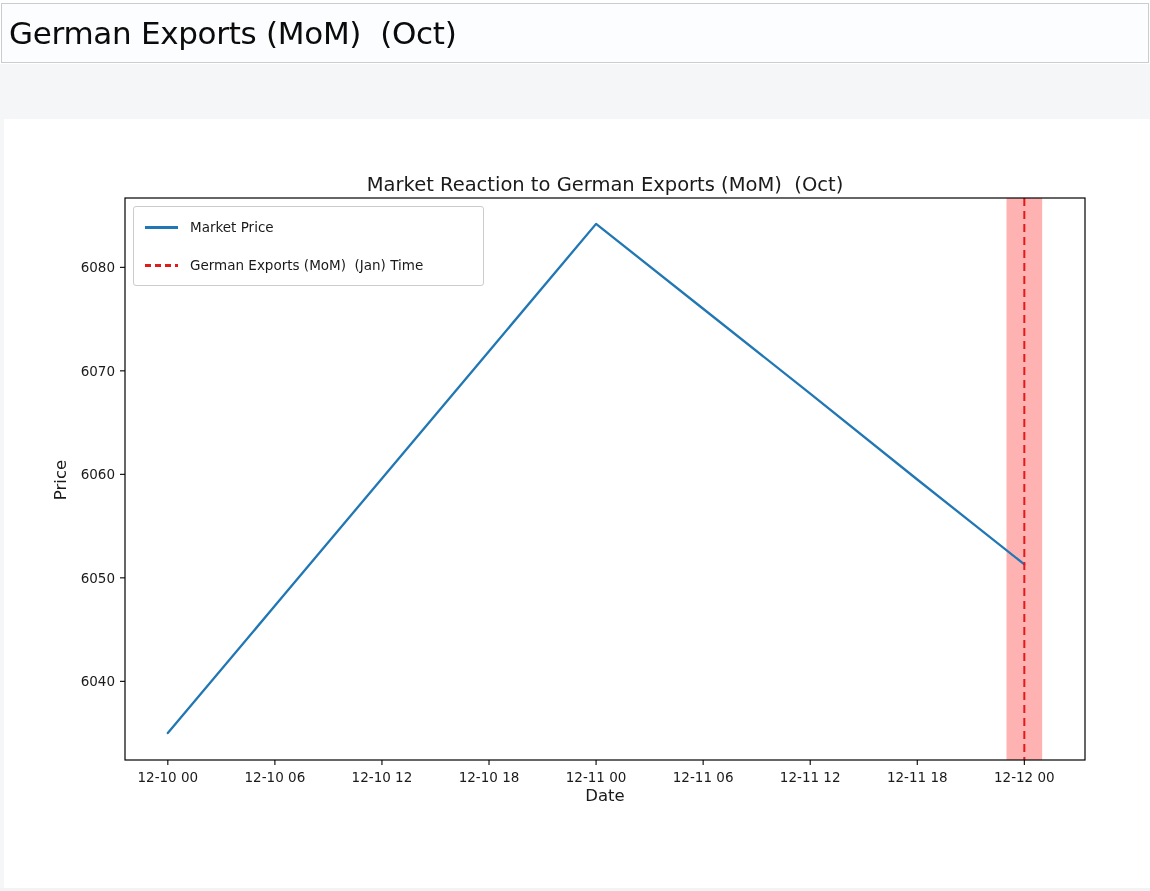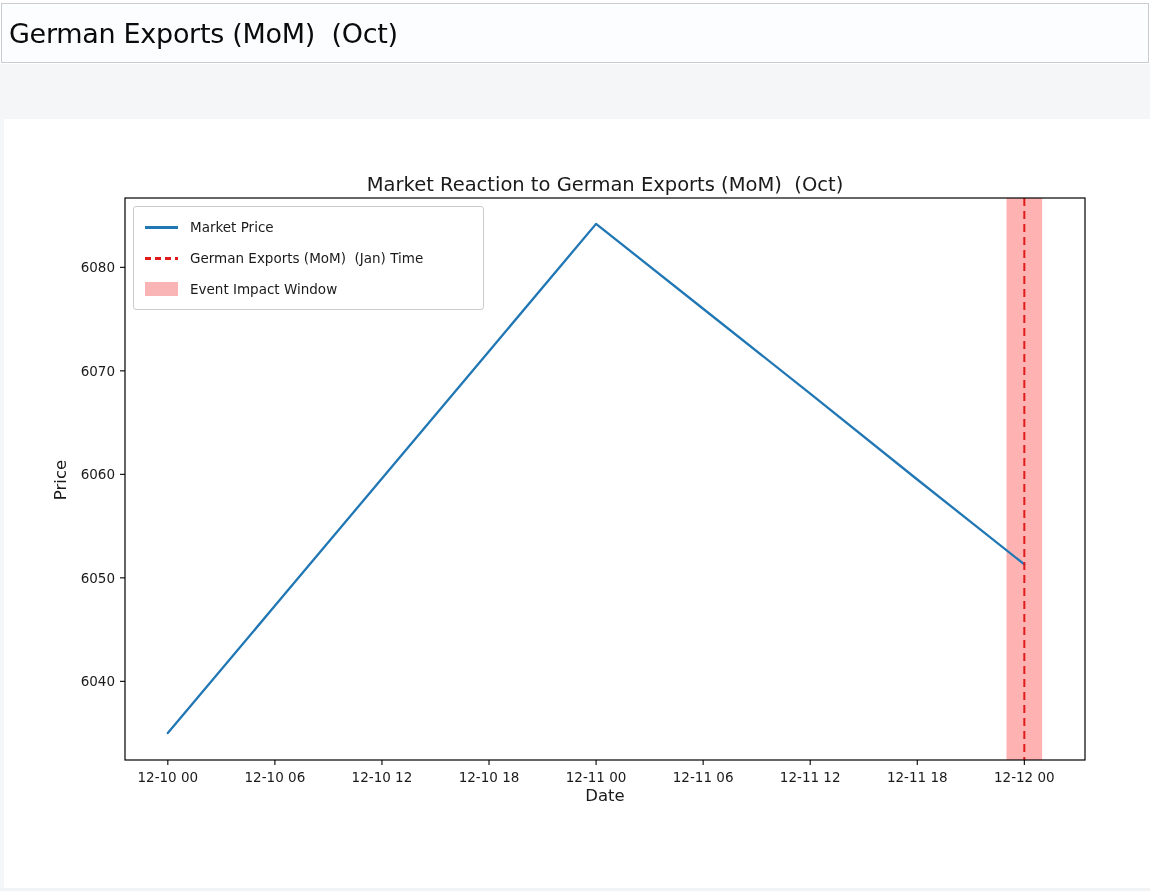--- a/index.html
+++ b/index.html
@@ -2,28 +2,28 @@
 <html><head>
 <meta charset="utf-8">
 <style>
   html,body{margin:0;padding:0;}
   body{width:1150px;height:891px;position:relative;background:#ffffff;
        font-family:"DejaVu Sans","Liberation Sans",sans-serif;overflow:hidden;}
   .page{position:absolute;inset:0;}
   .header-bar{position:absolute;top:3px;left:1px;right:1px;height:60px;
       background:#fbfdfe;border:1px solid #c9cdd1;box-sizing:border-box;
       display:flex;align-items:center;padding-left:7px;}
-  .header-title{font-size:27px;color:#0b0b0b;white-space:pre;letter-spacing:-0.3px;}
+  .header-title{font-size:31px;color:#0b0b0b;white-space:pre;letter-spacing:-0.3px;}
   .gray-band{position:absolute;top:64px;left:0;right:0;height:55px;background:#f5f6f8;}
   .left-strip{position:absolute;top:119px;left:0;bottom:0;width:4px;background:#f5f6f8;}
   .bottom-strip{position:absolute;left:0;right:0;bottom:0;height:3px;background:#f2f3f5;}
   .panel{position:absolute;top:119px;left:4px;right:0;bottom:3px;background:#ffffff;}
   #chart-svg{position:absolute;top:0;left:0;}
   #chart-svg text{white-space:pre;fill:#1a1a1a;font-family:"DejaVu Sans",sans-serif;}
-  .legend{position:absolute;left:133px;top:206px;width:351px;height:104px;
+  .legend{position:absolute;left:133px;top:206px;width:351px;height:80px;
       background:rgba(255,255,255,0.88);border:1px solid #cccccc;border-radius:3px;
       box-sizing:border-box;padding:9px 11px;display:flex;flex-direction:column;
       justify-content:space-between;}
   .legend-row{display:flex;align-items:center;gap:12px;height:22px;}
   .swatch{flex:0 0 auto;}
   .legend-label{font-size:13.5px;color:#1a1a1a;white-space:pre;}
 </style>
 </head>
 <body>
 
@@ -89,19 +89,15 @@
 
   <div class="legend">
     <div class="legend-row">
       <span class="swatch" style="width: 33px; height: 3px; background: rgb(32, 119, 180);"></span>
       <span class="legend-label">Market Price</span>
     </div>
     <div class="legend-row">
       <span class="swatch" style="width: 33px; height: 3px; background: repeating-linear-gradient(90deg, rgb(224, 27, 27) 0px, rgb(224, 27, 27) 6px, transparent 6px, transparent 10px);"></span>
       <span class="legend-label">German Exports (MoM)  (Jan) Time</span>
     </div>
-    <div class="legend-row">
-      <span class="swatch" style="width: 33px; height: 14px; background: rgb(249, 181, 181);"></span>
-      <span class="legend-label">Event Impact Window</span>
-    </div>
   </div>
 
 </div>
 
 </body></html>

